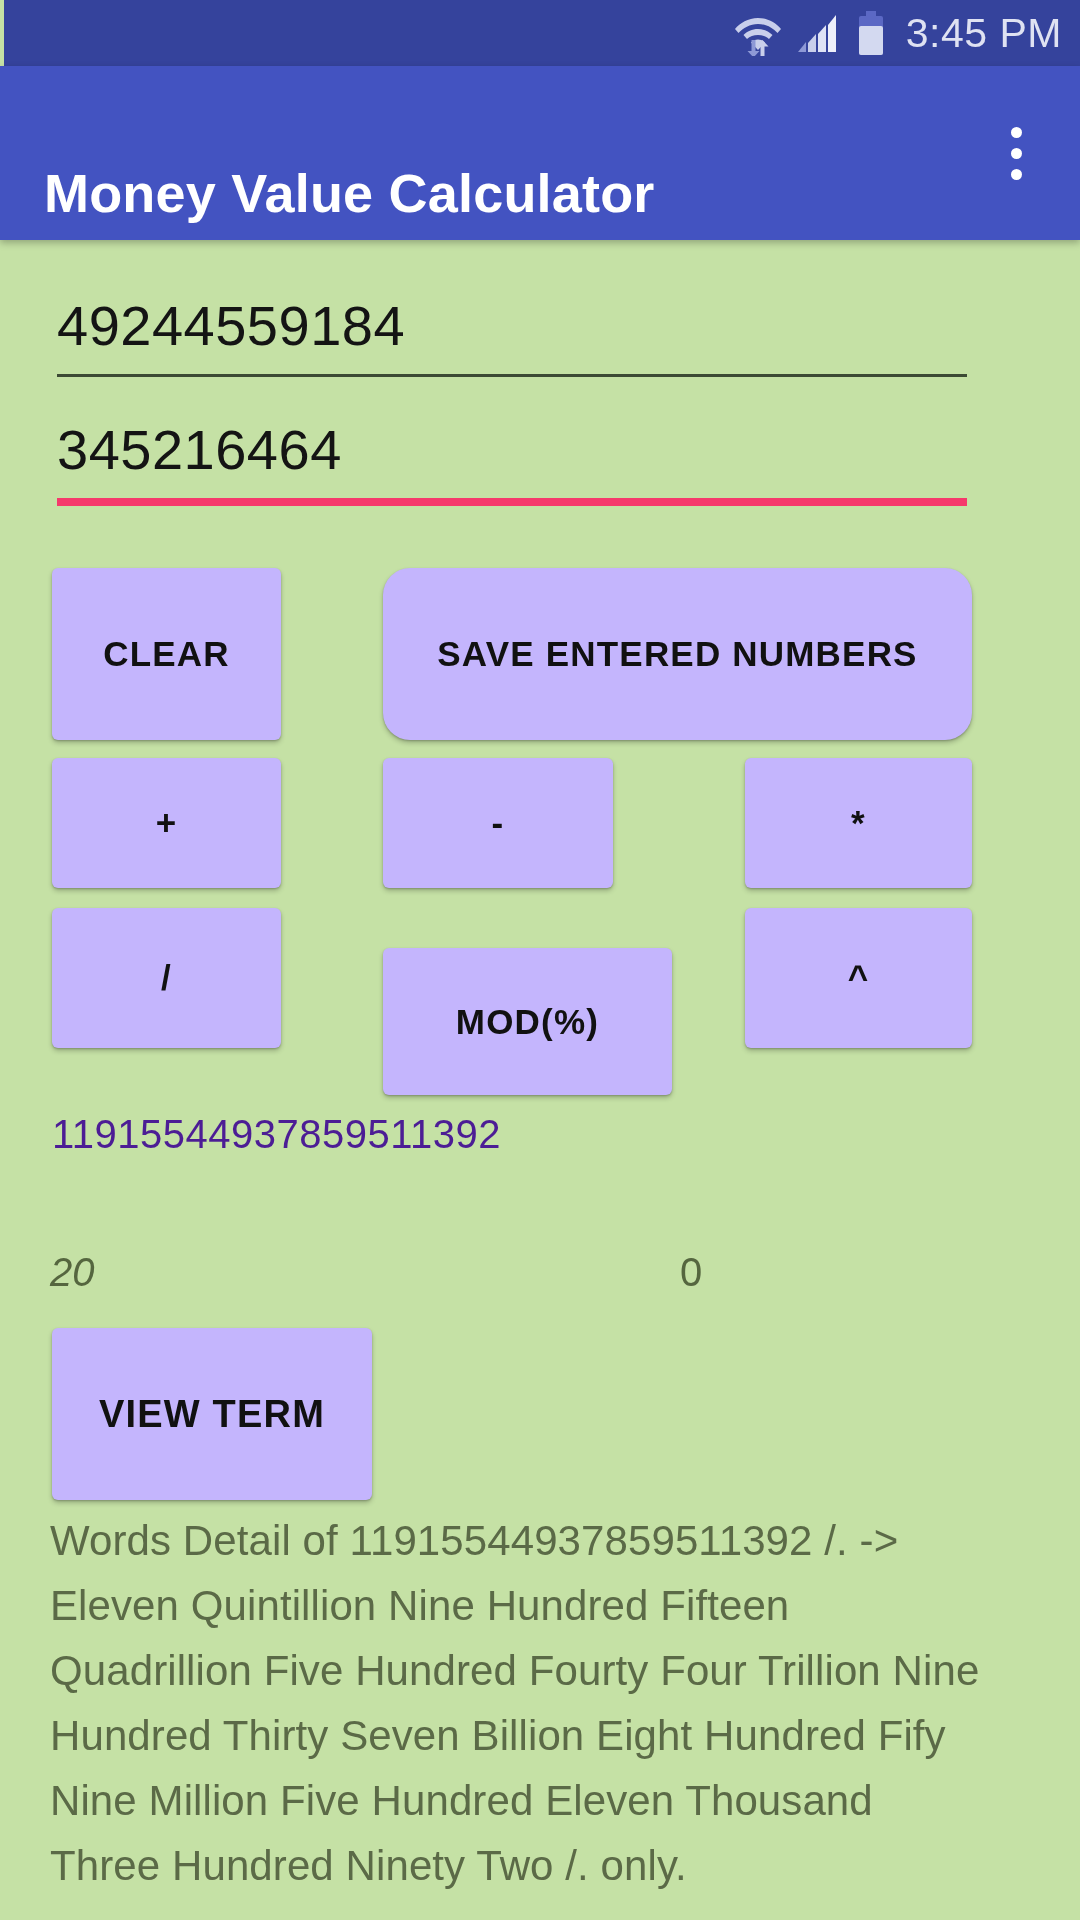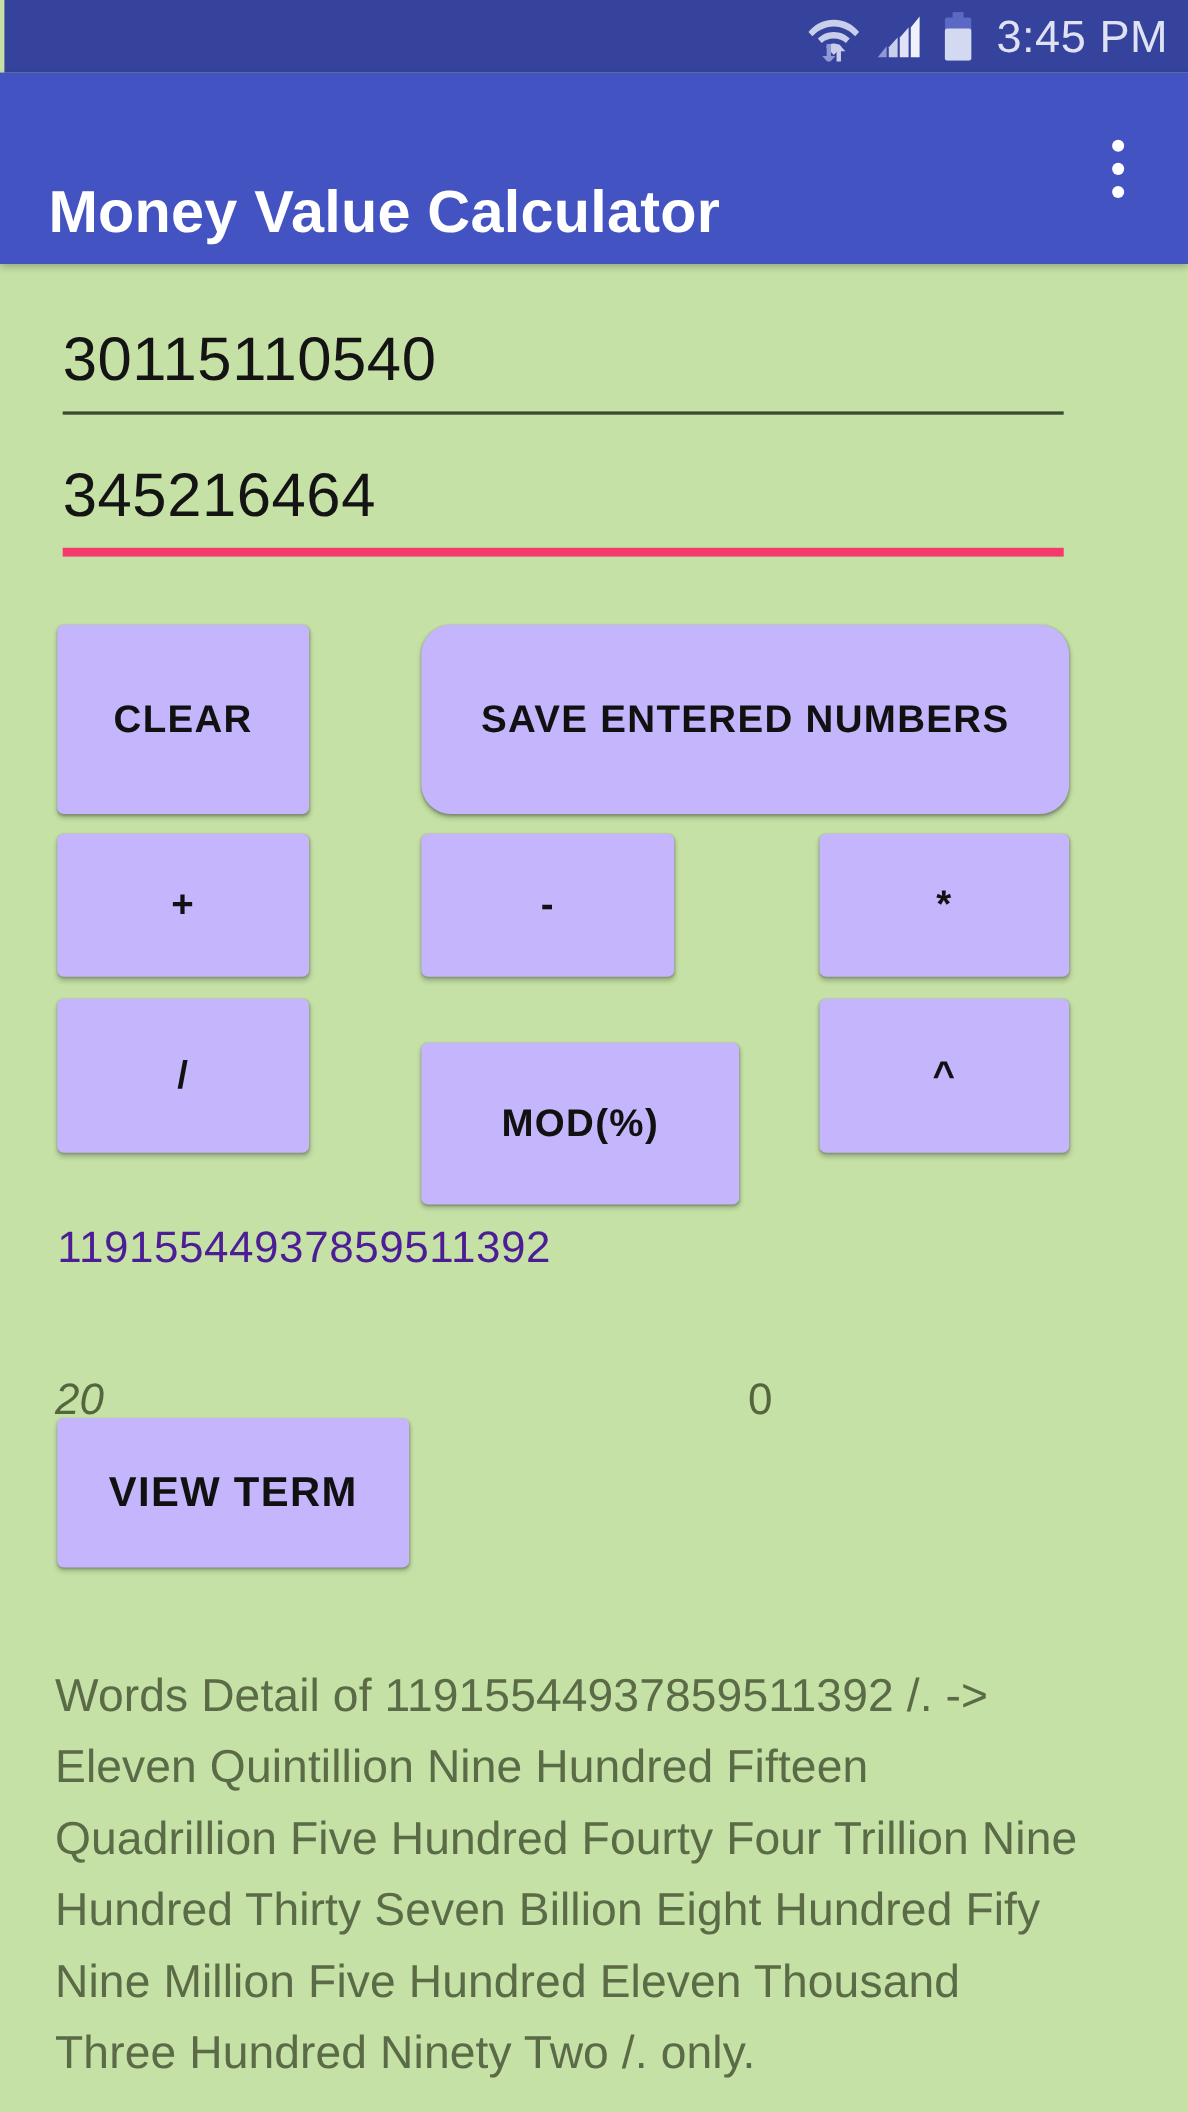--- a/index.html
+++ b/index.html
@@ -136,21 +136,21 @@
   #btn-save             { left: 383px; top: 328px; width: 589px; height: 172px; border-radius: 27px; }
 
   #btn-plus             { left: 52px;  top: 518px; width: 229px; height: 130px; }
   #btn-minus            { left: 383px; top: 518px; width: 230px; height: 130px; }
   #btn-multiply         { left: 745px; top: 518px; width: 227px; height: 130px; }
 
   #btn-divide           { left: 52px;  top: 668px; width: 229px; height: 140px; }
   #btn-mod              { left: 383px; top: 708px; width: 289px; height: 147px; }
   #btn-power            { left: 745px; top: 668px; width: 227px; height: 140px; }
 
-  #btn-view-term        { left: 52px;  top: 1049px; width: 320px; height: 136px; font-size: 38px; }
+  #btn-view-term        { left: 52px;  top: 1088px; width: 320px; height: 172px; font-size: 38px; }
 
   
   #result-value {
     position: absolute;
     left: 52px;
     top: 872px;
     font-size: 40px;
     color: #4c1d95;
     letter-spacing: 0.5px;
   }
@@ -222,21 +222,21 @@
   <div id="overflow-menu">
     <span class="dot"></span>
     <span class="dot"></span>
     <span class="dot"></span>
   </div>
 </div>
 
 <div id="content">
 
   <div class="field" id="field-1">
-    <div class="field-value">30115110540</div>
+    <div class="field-value">49244559184</div>
     <div class="underline"></div>
   </div>
 
   <div class="field" id="field-2">
     <div class="field-value">345216464</div>
     <div class="underline"></div>
   </div>
 
   <button class="btn" id="btn-clear">CLEAR</button>
   <button class="btn" id="btn-save">SAVE ENTERED NUMBERS</button>

